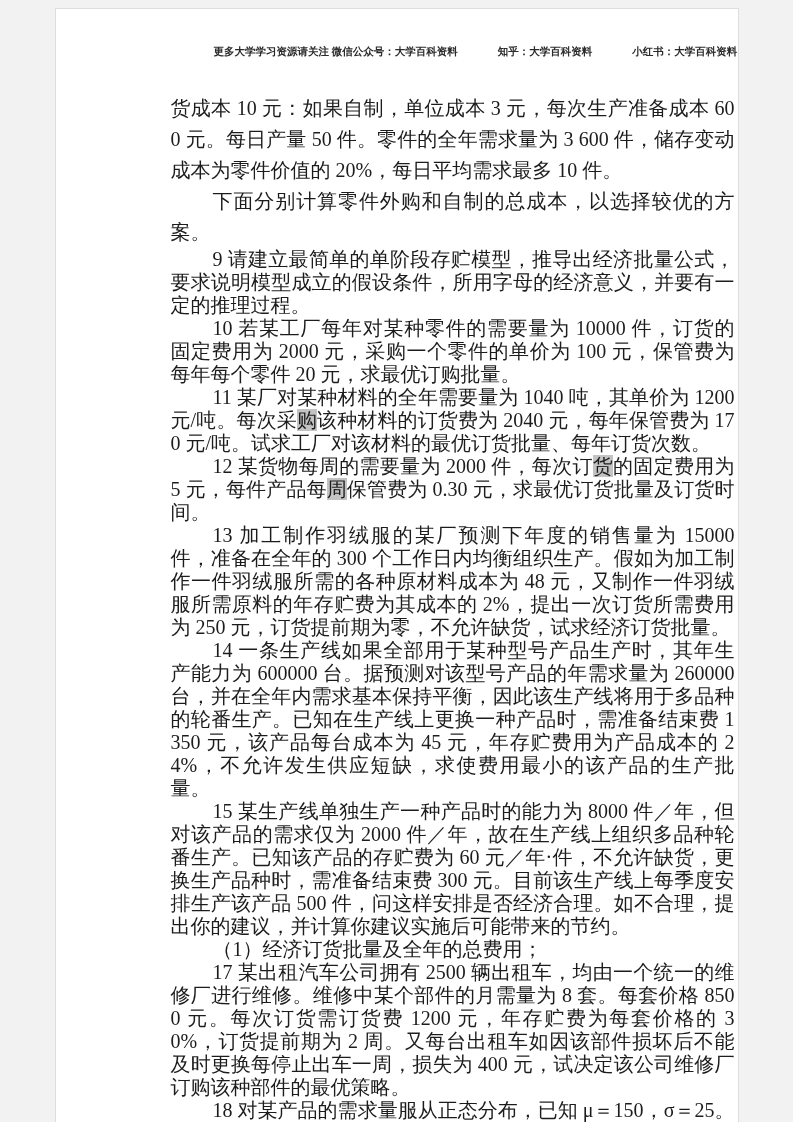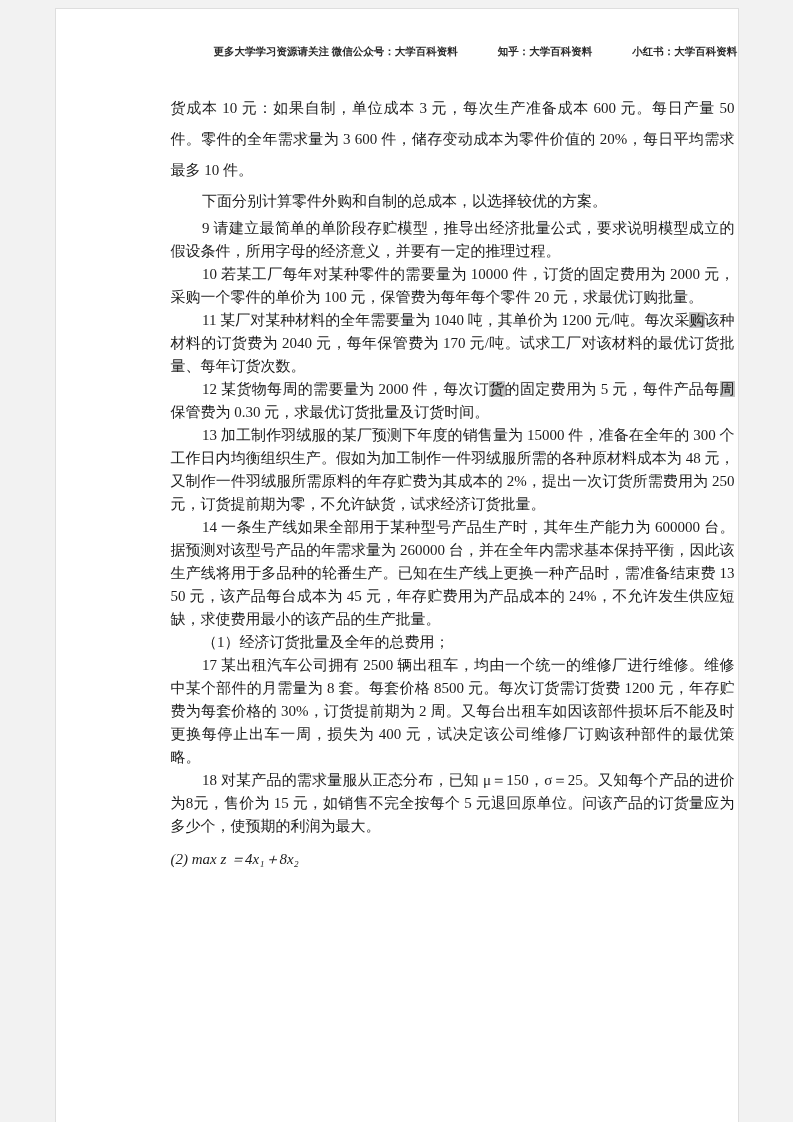--- a/index.html
+++ b/index.html
@@ -33,21 +33,21 @@
   }
   .doc-body {
     position: absolute;
     top: 84px;
     left: 115px;
     width: 564px;
     text-align: justify;
   }
   .para {
     margin: 0;
-    font-size: 15px;
+    font-size: 20px;
     line-height: 23px;
     word-break: break-all;
   }
   .para.indent { text-indent: 2.1em; }
   .para.loose  { line-height: 31px; }
   .hl {
     background: #c3c3c3;
   }
   .formula-row {
     display: flex;
@@ -77,20 +77,21 @@
     </div>
   <div class="doc-body">
       <p class="para loose"><span>货成本 10 元：如果自制，单位成本 3 元，每次生产准备成本 600 元。每日产量 50 件。零件的全年需求量为 3 600 件，储存变动成本为零件价值的 20%，每日平均需求最多 10 件。</span></p>
       <p class="para indent loose"><span>下面分别计算零件外购和自制的总成本，以选择较优的方案。</span></p>
       <p class="para indent"><span>9 请建立最简单的单阶段存贮模型，推导出经济批量公式，要求说明模型成立的假设条件，所用字母的经济意义，并要有一定的推理过程。</span></p>
       <p class="para indent"><span>10 若某工厂每年对某种零件的需要量为 10000 件，订货的固定费用为 2000 元，采购一个零件的单价为 100 元，保管费为每年每个零件 20 元，求最优订购批量。</span></p>
       <p class="para indent"><span>11 某厂对某种材料的全年需要量为 1040 吨，其单价为 1200 元/吨。每次采</span><span class="hl">购</span><span>该种材料的订货费为 2040 元，每年保管费为 170 元/吨。试求工厂对该材料的最优订货批量、每年订货次数。</span></p>
       <p class="para indent"><span>12 某货物每周的需要量为 2000 件，每次订</span><span class="hl">货</span><span>的固定费用为 5 元，每件产品每</span><span class="hl">周</span><span>保管费为 0.30 元，求最优订货批量及订货时间。</span></p>
       <p class="para indent"><span>13 加工制作羽绒服的某厂预测下年度的销售量为 15000 件，准备在全年的 300 个工作日内均衡组织生产。假如为加工制作一件羽绒服所需的各种原材料成本为 48 元，又制作一件羽绒服所需原料的年存贮费为其成本的 2%，提出一次订货所需费用为 250 元，订货提前期为零，不允许缺货，试求经济订货批量。</span></p>
       <p class="para indent"><span>14 一条生产线如果全部用于某种型号产品生产时，其年生产能力为 600000 台。据预测对该型号产品的年需求量为 260000 台，并在全年内需求基本保持平衡，因此该生产线将用于多品种的轮番生产。已知在生产线上更换一种产品时，需准备结束费 1350 元，该产品每台成本为 45 元，年存贮费用为产品成本的 24%，不允许发生供应短缺，求使费用最小的该产品的生产批量。</span></p>
+      <p class="para indent"><span>15 某生产线单独生产一种产品时的能力为 8000 件／年，但对该产品的需求仅为 2000 件／年，故在生产线上组织多品种轮番生产。已知该产品的存贮费为 60 元／年·件，不允许缺货，更换生产品种时，需准备结束费 300 元。目前该生产线上每季度安排生产该产品 500 件，问这样安排是否经济合理。如不合理，提出你的建议，并计算你建议实施后可能带来的节约。</span></p>
       <p class="para indent"><span>（1）经济订货批量及全年的总费用；</span></p>
       <p class="para indent"><span>17 某出租汽车公司拥有 2500 辆出租车，均由一个统一的维修厂进行维修。维修中某个部件的月需量为 8 套。每套价格 8500 元。每次订货需订货费 1200 元，年存贮费为每套价格的 30%，订货提前期为 2 周。又每台出租车如因该部件损坏后不能及时更换每停止出车一周，损失为 400 元，试决定该公司维修厂订购该种部件的最优策略。</span></p>
       <p class="para indent"><span>18 对某产品的需求量服从正态分布，已知 μ＝150，σ＝25。又知每个产品的进价为8元，售价为 15 元，如销售不完全按每个 5 元退回原单位。问该产品的订货量应为多少个，使预期的利润为最大。</span></p>
       <p class="para formula-row">
         <span class="f2">(2) max z ＝4x₁＋8x₂</span>
       </p>
     </div>
 </div>
 
 </body></html>

